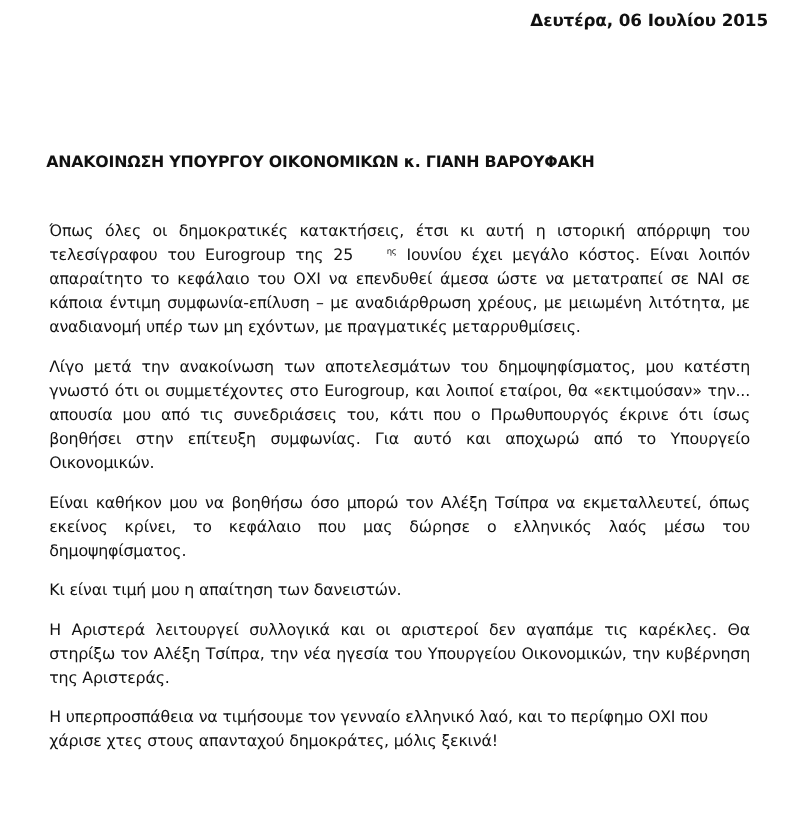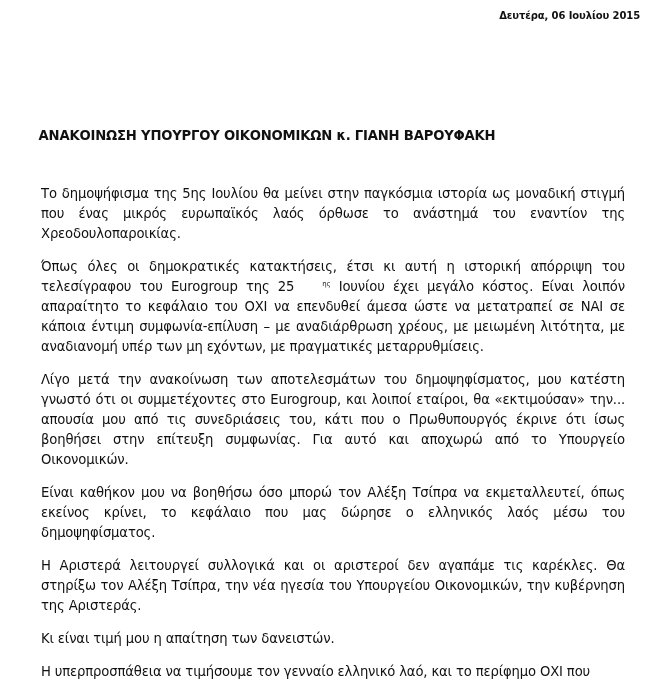--- a/index.html
+++ b/index.html
@@ -3,42 +3,41 @@
 <meta charset="utf-8">
 <style>
   html, body { margin: 0; padding: 0; background: #ffffff; }
   body {
     width: 664px; height: 682px; overflow: hidden; position: relative;
     font-family: "DejaVu Sans", "Liberation Sans", sans-serif;
     color: #111111;
   }
   .date {
     position: absolute; top: 10px; right: 24px;
-    font-weight: bold; font-size: 10px; letter-spacing: -0.1px;
+    font-weight: bold; font-size: 14px; letter-spacing: -0.1px;
   }
   .title {
     position: absolute; top: 128px; left: 0; width: 534px; text-align: center;
     font-weight: bold; font-size: 13.2px; letter-spacing: -0.2px;
   }
   .body {
     position: absolute; top: 184px; left: 41px; width: 584px;
     font-size: 13.2px; line-height: 20px; letter-spacing: -0.15px;
   }
   .body p { margin: 0 0 13px 0; text-align: justify; }
   .body p.last-left { text-align: left; }
   sup { font-size: 7px; vertical-align: 5px; line-height: 0; margin-left: 28px; }
 </style>
 </head>
 <body>
 
 <div>
   <div class="date">Δευτέρα, 06 Ιουλίου 2015</div>
   <div class="title">ΑΝΑΚΟΙΝΩΣΗ ΥΠΟΥΡΓΟΥ ΟΙΚΟΝΟΜΙΚΩΝ κ. ΓΙΑΝΗ ΒΑΡΟΥΦΑΚΗ</div>
   <div class="body">
-    <p>Το δημοψήφισμα της 5ης Ιουλίου θα μείνει στην παγκόσμια ιστορία ως μοναδική στιγμή που ένας μικρός ευρωπαϊκός λαός όρθωσε το ανάστημά του εναντίον της Χρεοδουλοπαροικίας.</p>
     <p><span>Όπως όλες οι δημοκρατικές κατακτήσεις, έτσι κι αυτή η ιστορική απόρριψη του τελεσίγραφου του Eurogroup της 25</span><sup>ης</sup><span> Ιουνίου έχει μεγάλο κόστος. Είναι λοιπόν απαραίτητο το κεφάλαιο του ΟΧΙ να επενδυθεί άμεσα ώστε να μετατραπεί σε ΝΑΙ σε κάποια έντιμη συμφωνία-επίλυση – με αναδιάρθρωση χρέους, με μειωμένη λιτότητα, με αναδιανομή υπέρ των μη εχόντων, με πραγματικές μεταρρυθμίσεις.</span></p>
     <p>Λίγο μετά την ανακοίνωση των αποτελεσμάτων του δημοψηφίσματος, μου κατέστη γνωστό ότι οι συμμετέχοντες στο Eurogroup, και λοιποί εταίροι, θα «εκτιμούσαν» την... απουσία μου από τις συνεδριάσεις του, κάτι που ο Πρωθυπουργός έκρινε ότι ίσως βοηθήσει στην επίτευξη συμφωνίας. Για αυτό και αποχωρώ από το Υπουργείο Οικονομικών.</p>
     <p>Είναι καθήκον μου να βοηθήσω όσο μπορώ τον Αλέξη Τσίπρα να εκμεταλλευτεί, όπως εκείνος κρίνει, το κεφάλαιο που μας δώρησε ο ελληνικός λαός μέσω του δημοψηφίσματος.</p>
+    <p>Κι είναι τιμή μου η απαίτηση των δανειστών.</p>
     <p>Η Αριστερά λειτουργεί συλλογικά και οι αριστεροί δεν αγαπάμε τις καρέκλες. Θα στηρίξω τον Αλέξη Τσίπρα, την νέα ηγεσία του Υπουργείου Οικονομικών, την κυβέρνηση της Αριστεράς.</p>
-    <p>Κι είναι τιμή μου η απαίτηση των δανειστών.</p>
     <p class="last-left">Η υπερπροσπάθεια να τιμήσουμε τον γενναίο ελληνικό λαό, και το περίφημο ΟΧΙ που χάρισε χτες στους απανταχού δημοκράτες, μόλις ξεκινά!</p>
   </div>
 </div>
 
 </body></html>

